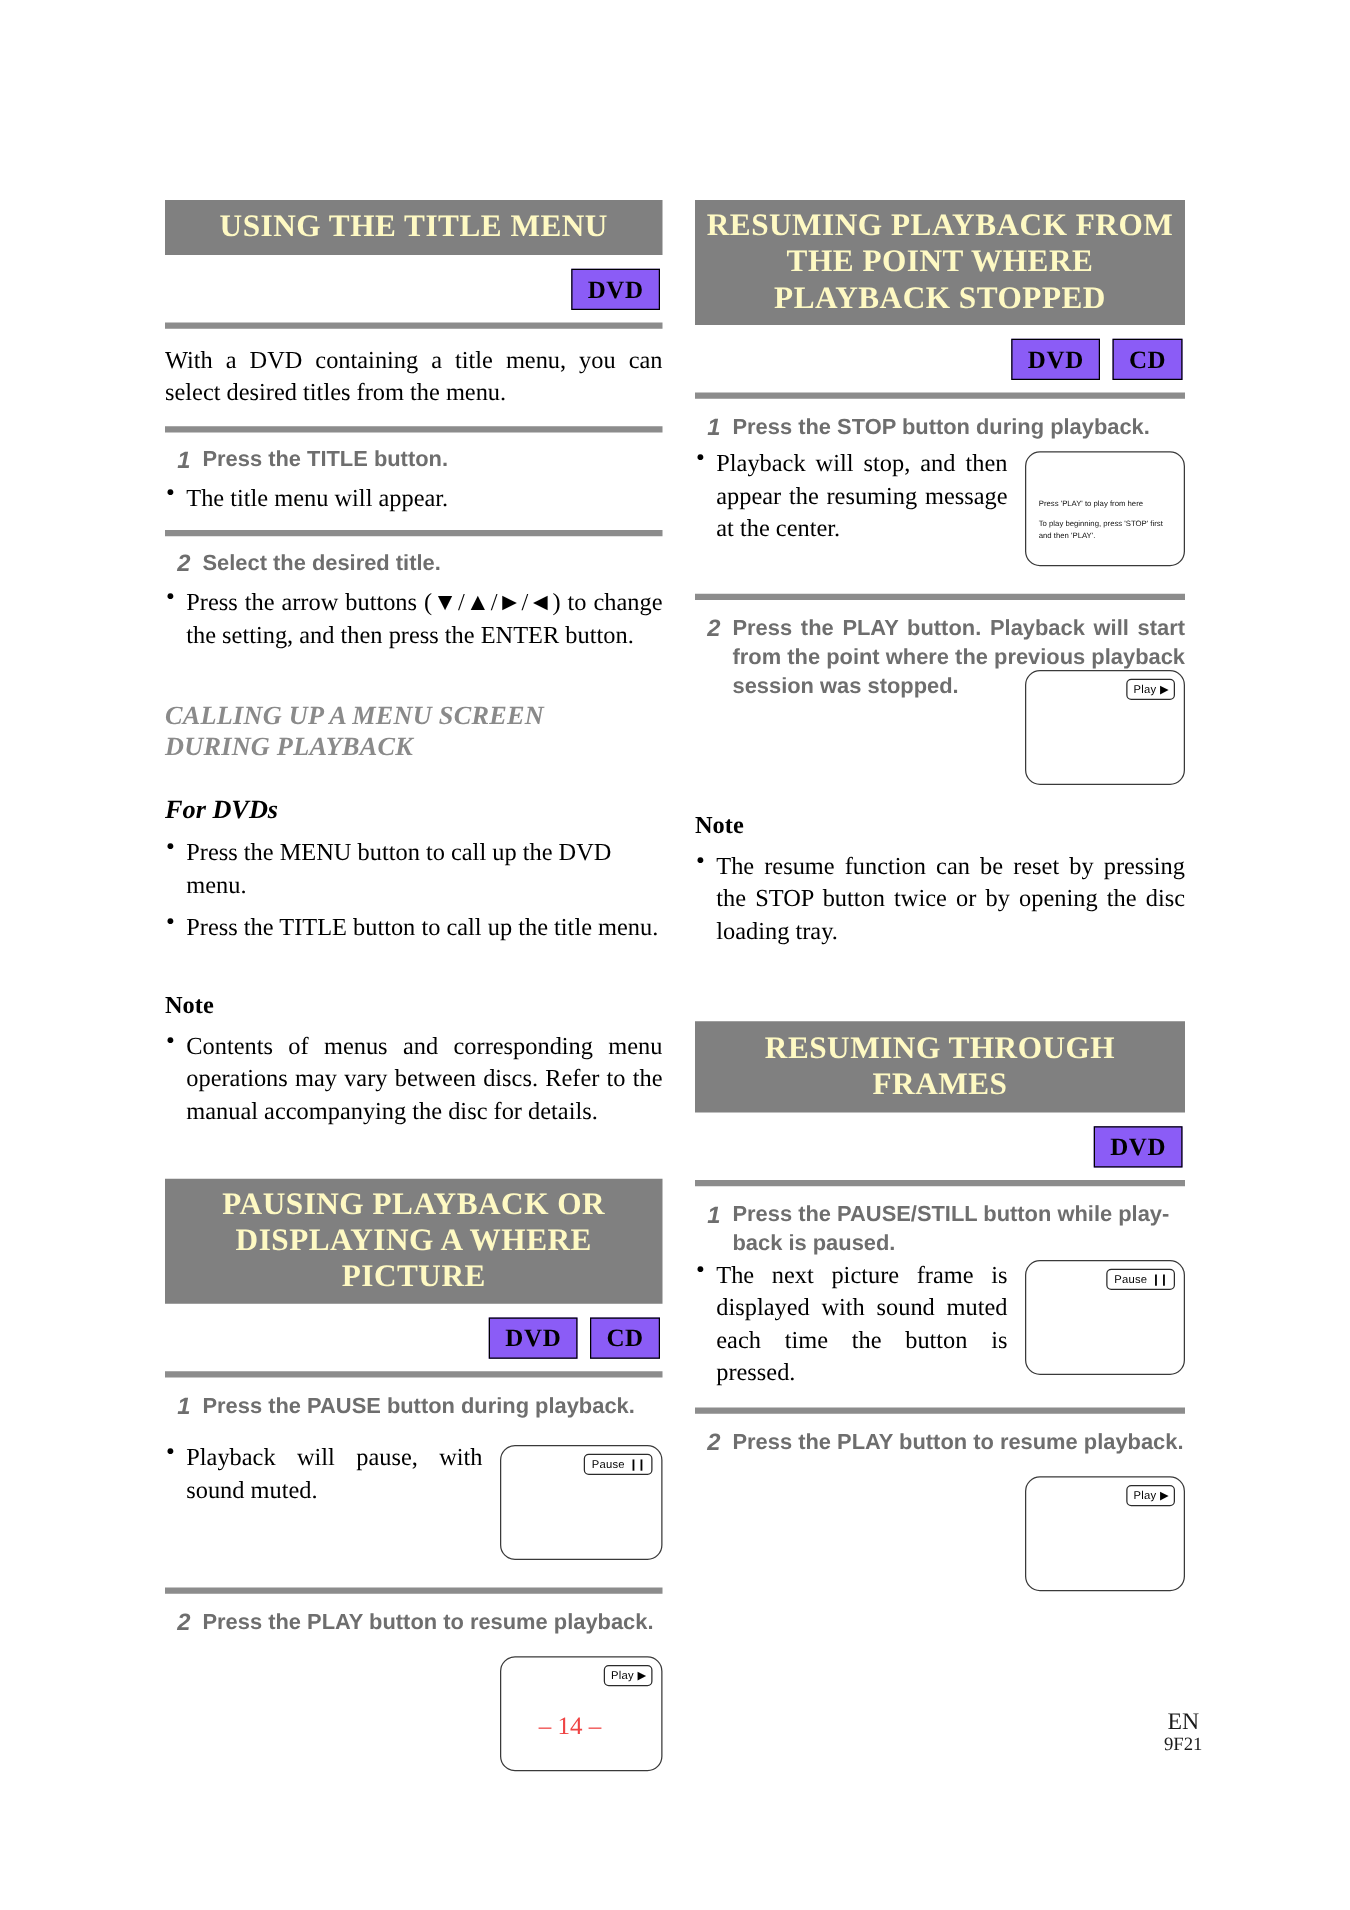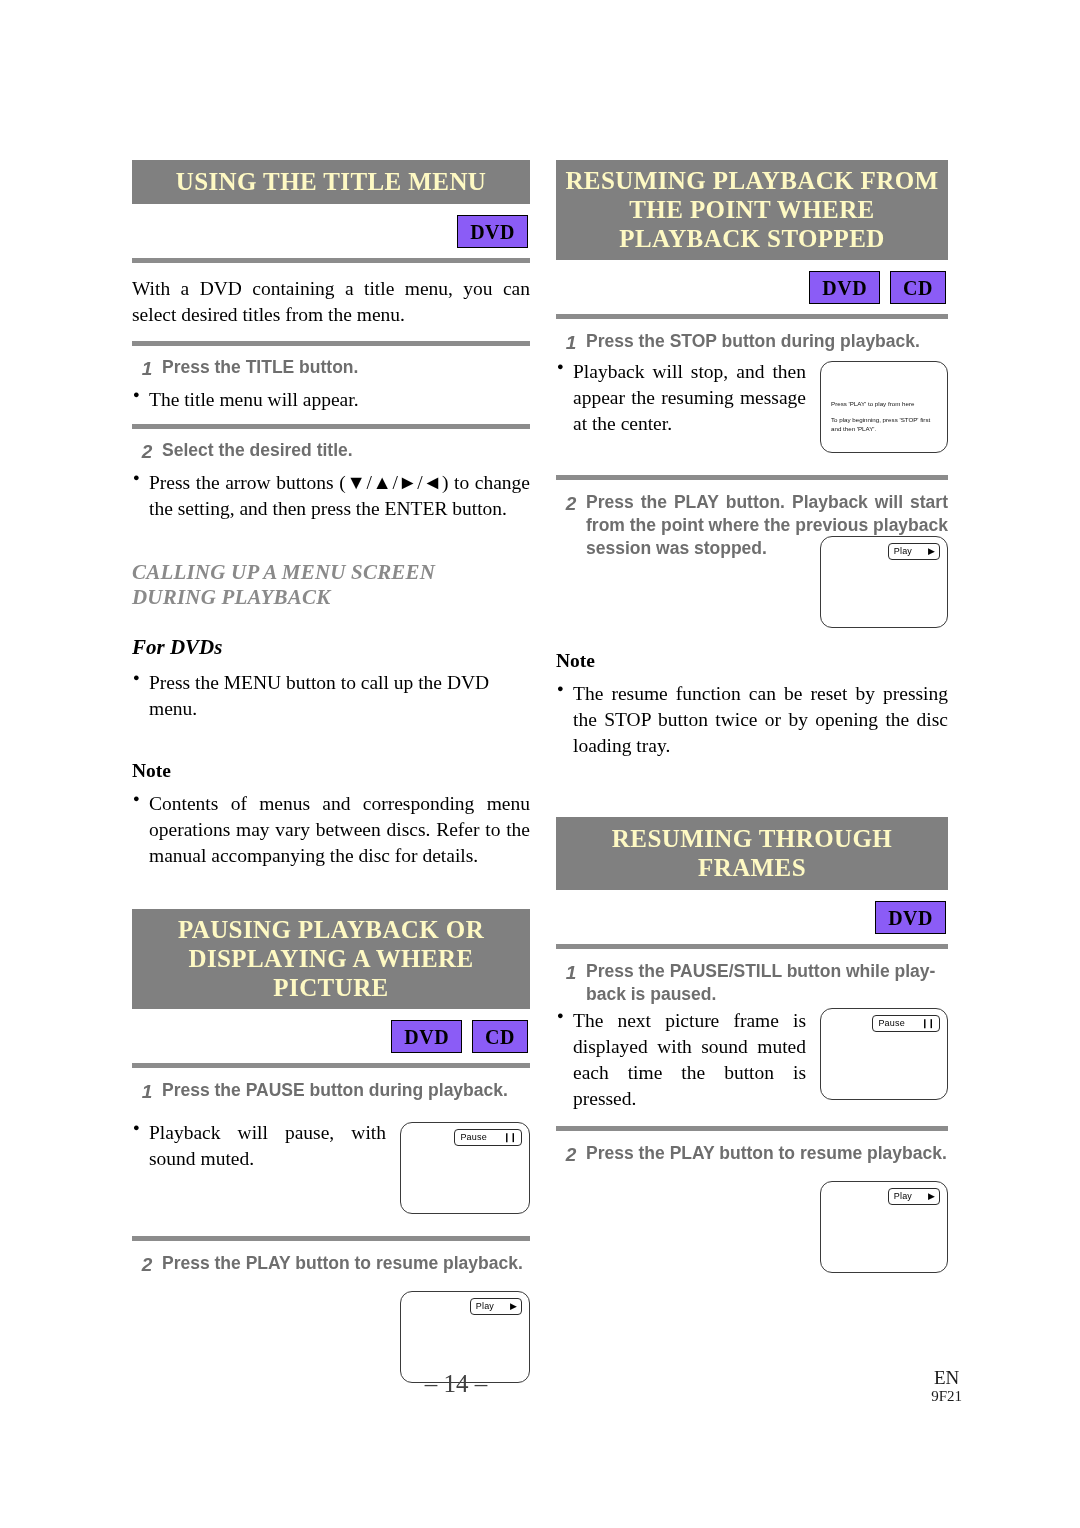--- a/index.html
+++ b/index.html
@@ -174,21 +174,21 @@
     border-radius: 4px;
     background: #fff;
     font-family: "Liberation Sans", sans-serif;
     font-size: 9px;
     line-height: 1;
     padding: 3px 5px 3px 5px;
     white-space: nowrap;
     letter-spacing: 0.2px;
     display: flex;
     align-items: center;
-    gap: 16px;
+    gap: 3px;
   }
   .glyph {
     font-size: 9px;
     line-height: 1;
     letter-spacing: -1px;
   }
   .tv-msg {
     position: absolute;
     left: 10px;
     top: 38px;
@@ -209,22 +209,22 @@
   .clearfix::after { content: ""; display: block; clear: both; }
 
   
   .footer-page {
     position: absolute;
     left: 0;
     top: 1370px;
     width: 912px;
     text-align: center;
     font-family: "Liberation Serif", serif;
-    font-size: 25px;
-    color: #404040;
+    font-size: 20px;
+    color: #ef4444;
   }
   .footer-right {
     position: absolute;
     right: 118px;
     top: 1368px;
     text-align: center;
     font-family: "Liberation Serif", serif;
     color: #1a1a1a;
   }
   .footer-en { font-size: 19px; line-height: 1.05; }
@@ -265,20 +265,21 @@
       <div class="bullet j">Press the arrow buttons (▼/▲/►/◄) to change the setting, and then press the ENTER button.</div>
     </div>
 
     <div style="margin-top:38px;">
       <div class="subhead">CALLING UP A MENU SCREEN</div>
       <div class="subhead">DURING PLAYBACK</div>
 
       <div class="subhead2" style="margin-top:25px;">For DVDs</div>
 
       <div class="bullet" style="margin-top:10px;">Press the MENU button to call up the DVD menu.</div>
+      <div class="bullet" style="margin-top:8px;">Press the TITLE button to call up the title menu.</div>
     </div>
 
     <div style="margin-top:38px;">
       <div class="note-head">Note</div>
       <div class="bullet j" style="margin-top:9px;">Contents of menus and corresponding menu operations may vary between discs. Refer to the manual accompanying the disc for details.</div>
     </div>
 
     <div style="margin-top:40px;">
       <div class="sec-bar">
         <div>PAUSING PLAYBACK OR</div>

